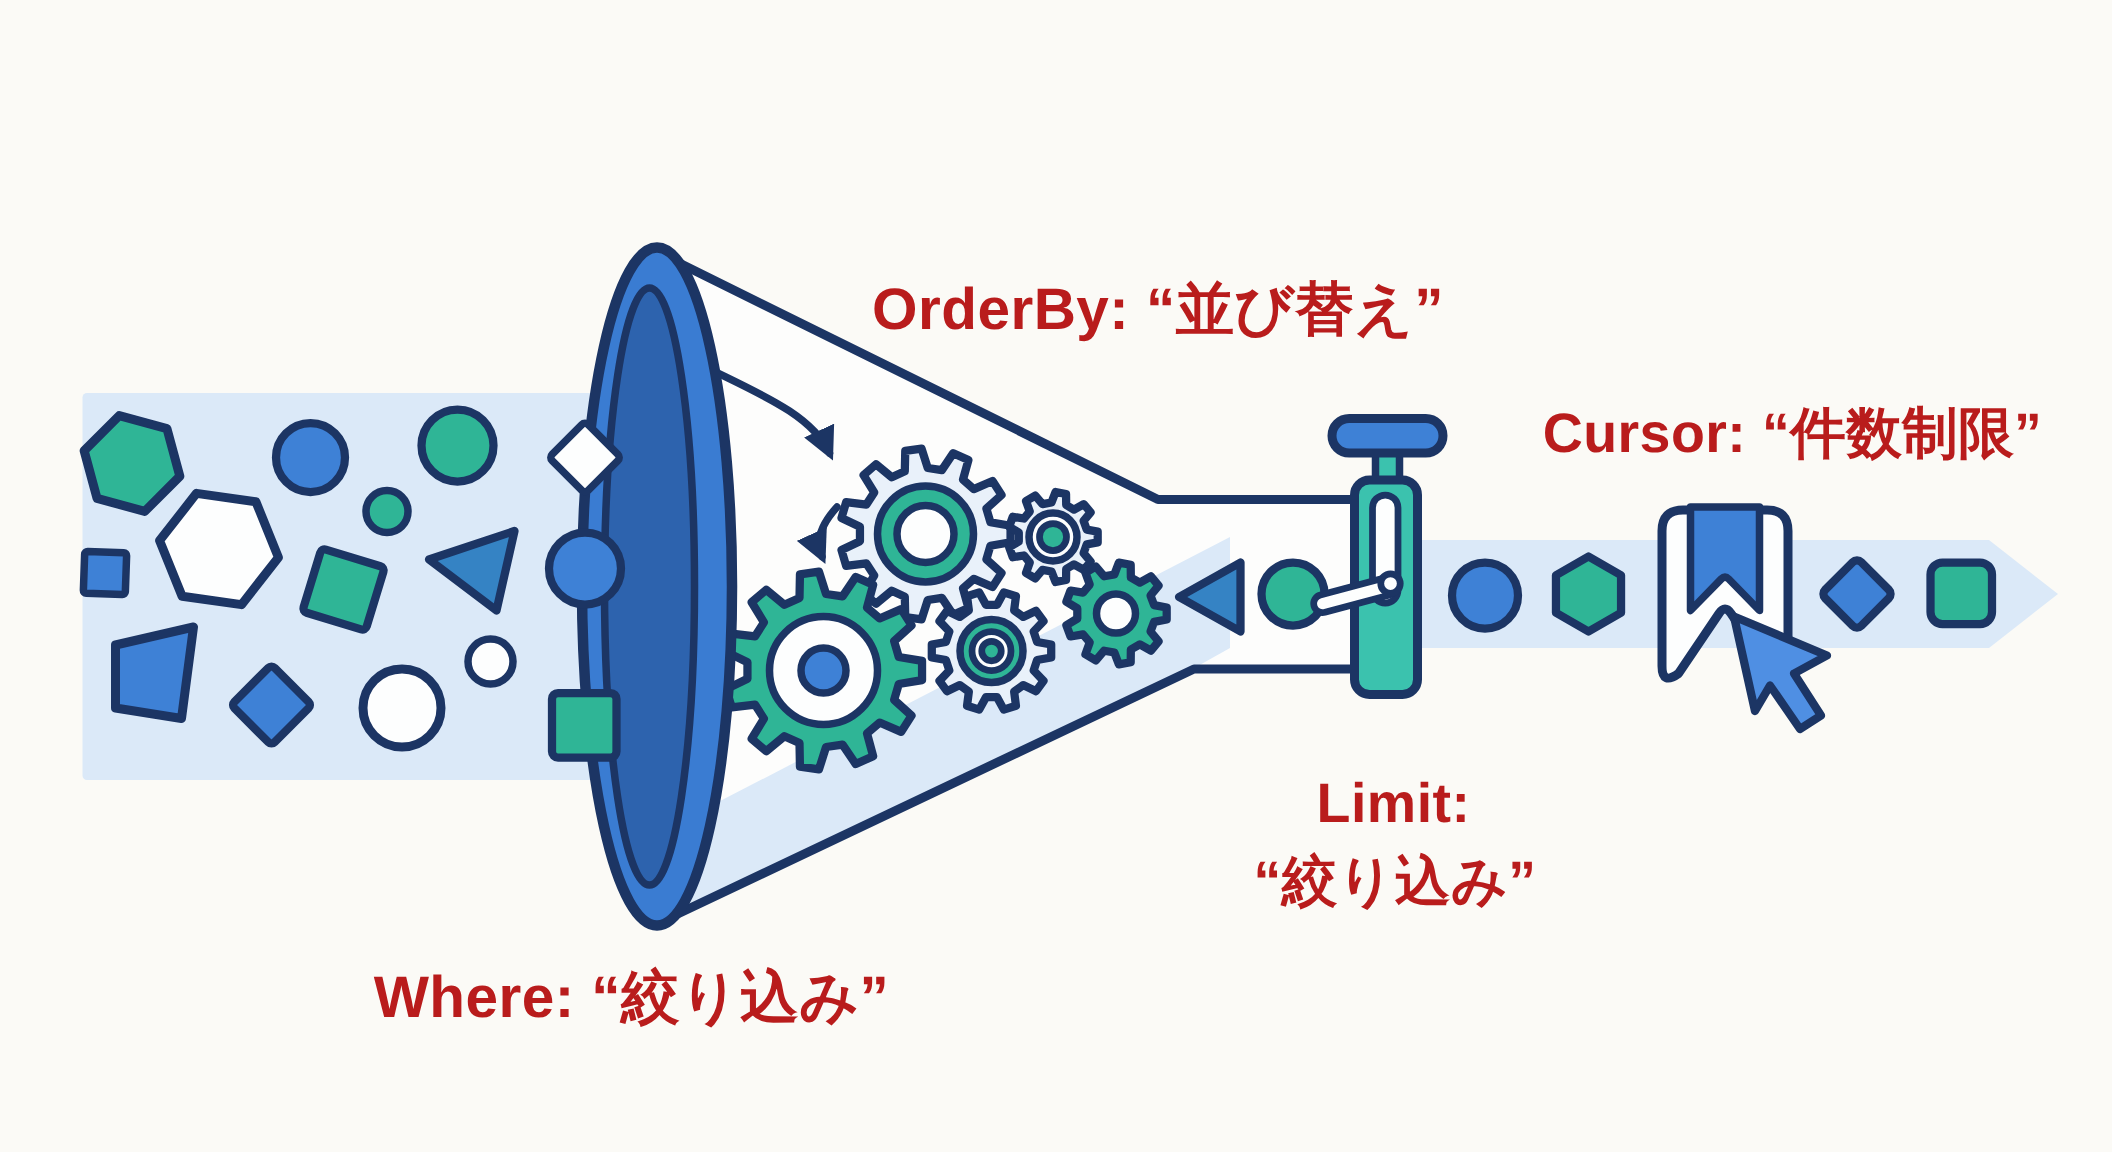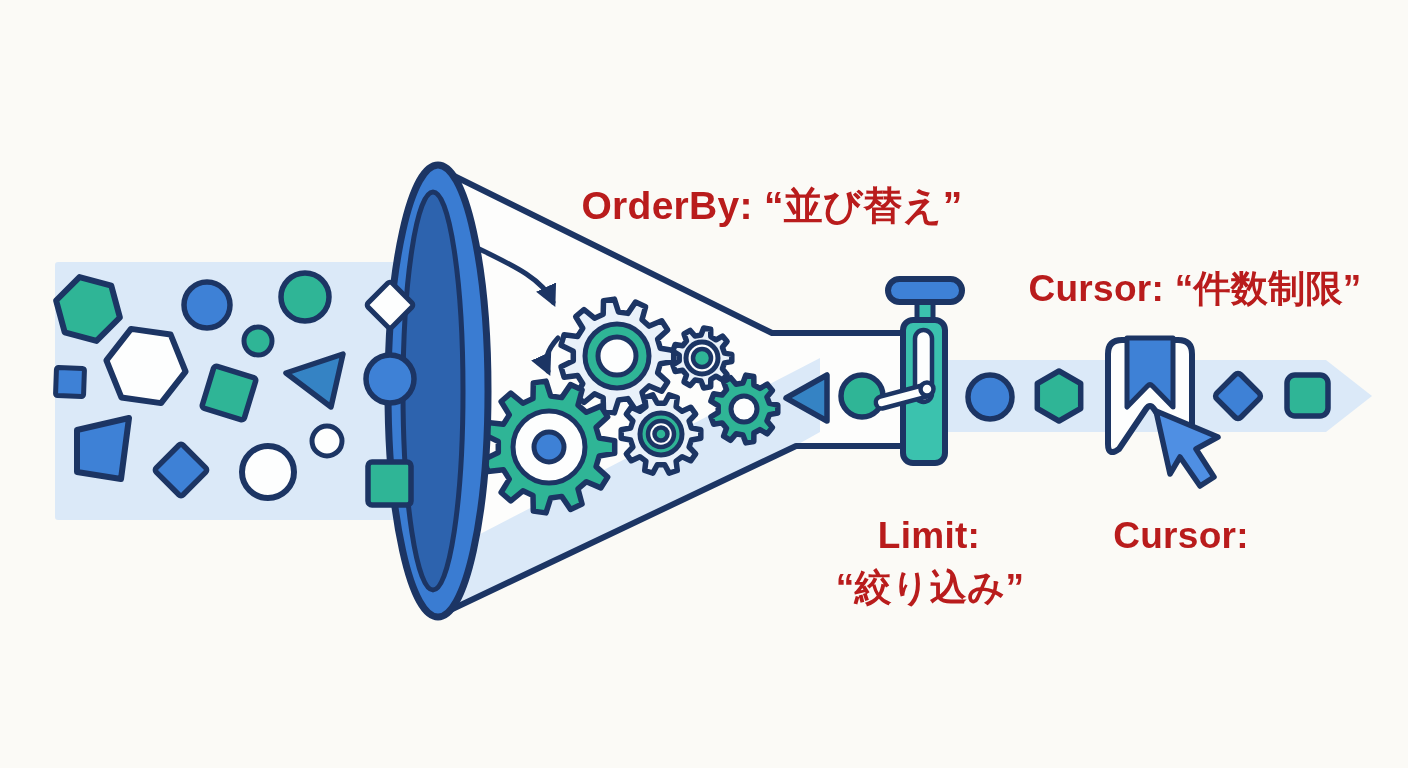--- a/index.html
+++ b/index.html
@@ -138,14 +138,14 @@
              Q1192,457 1181,449 L1154,409 Q1150,403 1146,409 L1119,449 Q1108,457 1108,444 Z" class="f-white o6"></path>
     <path d="M1127,338 L1173,338 L1173,407 L1152.5,386 Q1150,383.5 1147.5,386 L1127,407 Z" class="f-blue o5"></path>
     <polygon points="1156,411 1170,474 1180,457 1200,486 1214,477 1196,449 1218,437" class="f-cursor o55"></polygon>
   </g>
 </svg>
 
   <div class="label fs39" style="left:772px;top:206px">OrderBy: “並び替え”</div>
   <div class="label fs37" style="left:1195px;top:289px">Cursor: “件数制限”</div>
   <div class="label fs37" style="left:929px;top:536px">Limit:</div>
   <div class="label fs37" style="left:930px;top:588px">“絞り込み”</div>
-  <div class="label fs37" style="left:1181px;top:536px">Cursor:</div>
+  <div class="label fs39" style="left:421px;top:665px">Where: “絞り込み”</div>
 </div>
 
 </body></html>

